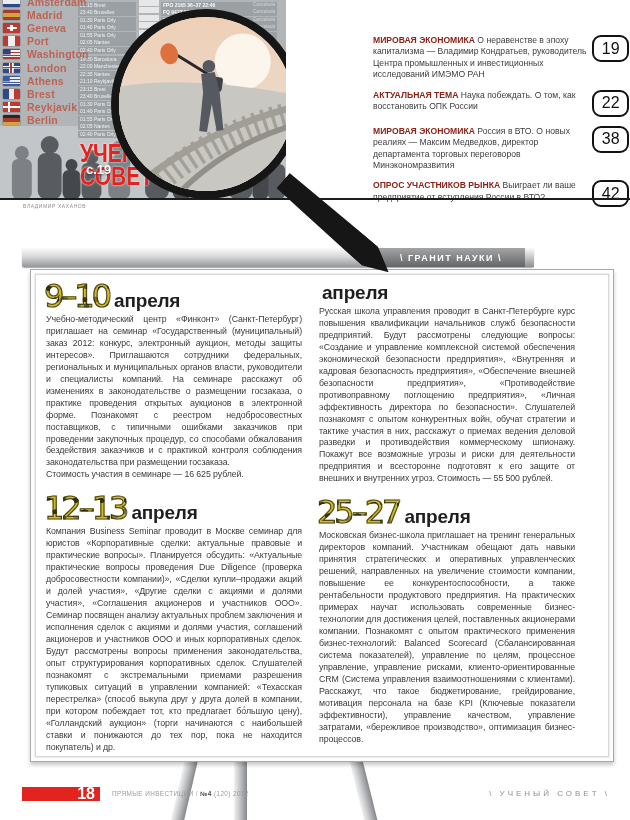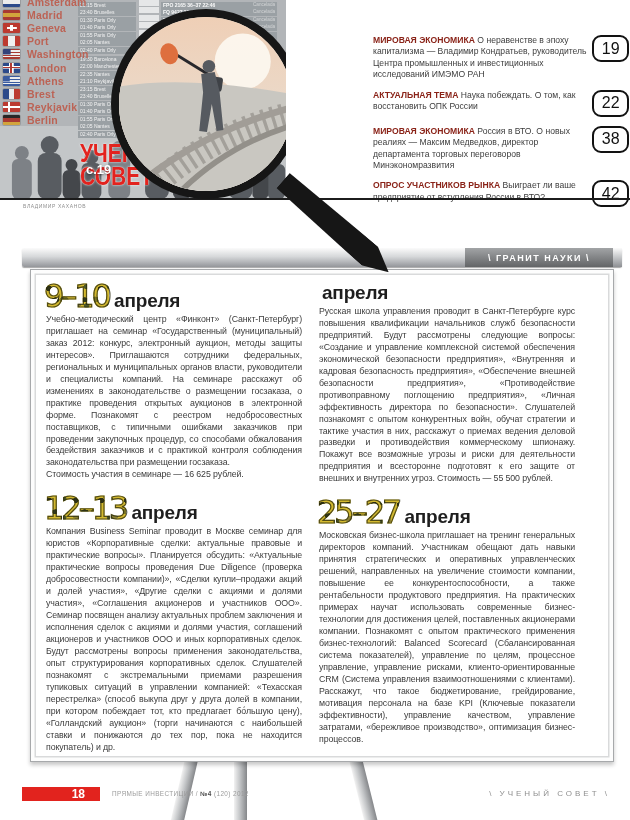--- a/index.html
+++ b/index.html
@@ -77,21 +77,21 @@
   
   .toc{position:absolute;left:345px;top:35px;width:284px;display:flex;flex-direction:column;gap:9px;}
   .toc-item{display:flex;align-items:flex-start;margin-left:28px;}
   .toc-item p{margin:0;width:228px;font-size:8.6px;line-height:1.33;color:#3d3d3d;}
   .cat{font-weight:bold;color:#8a2318;}
   .badge{margin-left:auto;width:38px;height:27px;border:2.5px solid #121212;border-radius:9px;
          background:#fff;display:flex;align-items:center;justify-content:center;
          font-size:16px;font-weight:400;color:#111;}
 
   
-  .bar{position:absolute;left:22px;top:248px;width:600px;height:19px;z-index:2;display:flex;
+  .bar{position:absolute;left:22px;top:248px;width:512px;height:19px;z-index:2;display:flex;
        background:linear-gradient(180deg,#fbfbfb,#d6d8da 45%,#94969a);border-radius:2px;
        box-shadow:0 1px 1px rgba(0,0,0,.35);}
   .bar-fill{flex:1;}
   .bar-tab{width:148px;display:flex;align-items:center;justify-content:center;
            background:linear-gradient(180deg,#a2a4a6,#636567);}
   .bar-tab span{font-size:9px;font-weight:bold;color:#fff;letter-spacing:1.5px;white-space:nowrap;}
   .bar-cap{width:9px;background:linear-gradient(180deg,#fbfbfb,#c9cbcd 45%,#8e9094);}
 
   .board{position:absolute;left:30px;top:269px;width:584px;height:493px;z-index:1;
          background:#fff;border:1.5px solid #a7a9ab;
@@ -119,22 +119,22 @@
 
   .leg{position:absolute;top:755px;width:13px;height:70px;z-index:0;
        background:linear-gradient(90deg,#f2f2f2,#c3c5c7 45%,#85878a);
        transform-origin:top center;}
   .leg-l{left:186px;transform:rotate(13deg);}
   .leg-c{left:234px;}
   .leg-r{left:348px;transform:rotate(-14deg);}
 
   
   .folio{position:absolute;left:22px;top:787px;width:78px;height:14px;background:#e2231e;
-         color:#fff;font-size:12px;font-weight:bold;text-align:right;line-height:14px;
-         padding-right:15px;z-index:2;}
+         color:#fff;font-size:16px;font-weight:bold;text-align:right;line-height:14px;
+         padding-right:5px;z-index:2;}
   .mag{position:absolute;left:112px;top:790px;font-size:6.4px;color:#9b9b9b;letter-spacing:.4px;z-index:2;}
   .mag b{color:#4c4c4c;}
   .footer-right{position:absolute;right:20px;top:789px;font-size:8px;color:#8f8f8f;
                 letter-spacing:3px;z-index:2;white-space:nowrap;}
 </style>
 </head>
 <body>
 
 <div class="page" data-name="magazine-page">
 

